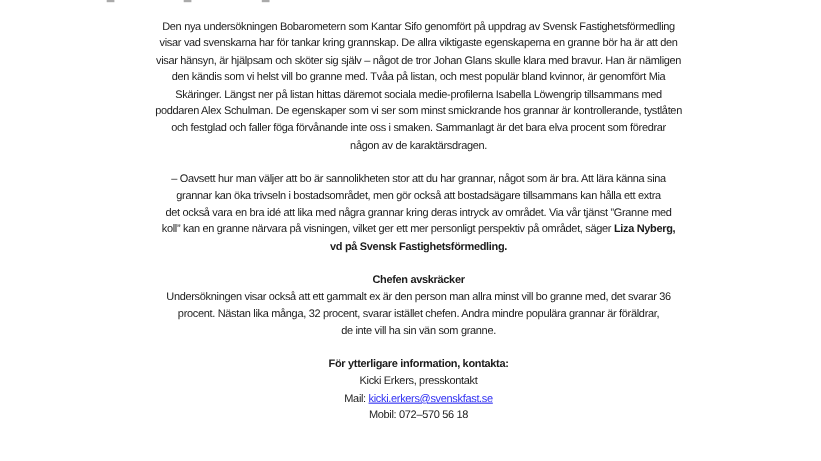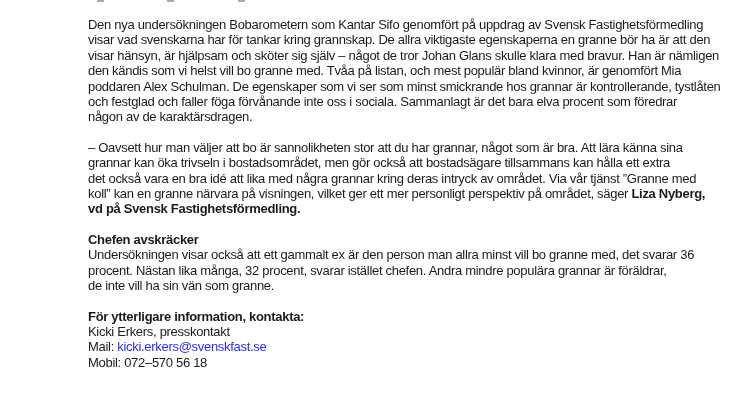--- a/index.html
+++ b/index.html
@@ -13,28 +13,30 @@
     color: #1b1b1b;
   }
   .content {
     position: absolute;
     top: 17px;
     left: 88px;
     width: 585px;
   }
   p {
     margin: 0 0 15px 0;
-    font-size: 13px;
+    font-size: 10px;
     line-height: 15.4px;
     letter-spacing: -0.3px;
+    text-align: center;
   }
   .ln { display: block; white-space: nowrap; }
   .bold { font-weight: bold; }
   a.mail-link {
     color: #2f2ff2;
+    text-decoration: underline;
     cursor: pointer;
   }
   .remnant {
     position: absolute;
     top: 0;
     height: 2px;
     width: 7px;
     background: #aaaaaa;
   }
   .r1 { left: 97px; }
@@ -48,22 +50,23 @@
 <div class="remnant r2"></div>
 <div class="remnant r3"></div>
 
 <div class="content">
 
   <p>
     <span class="ln">Den nya undersökningen Bobarometern som Kantar Sifo genomfört på uppdrag av Svensk Fastighetsförmedling</span>
     <span class="ln">visar vad svenskarna har för tankar kring grannskap. De allra viktigaste egenskaperna en granne bör ha är att den</span>
     <span class="ln">visar hänsyn, är hjälpsam och sköter sig själv – något de tror Johan Glans skulle klara med bravur. Han är nämligen</span>
     <span class="ln">den kändis som vi helst vill bo granne med. Tvåa på listan, och mest populär bland kvinnor, är genomfört Mia</span>
+    <span class="ln">Skäringer. Längst ner på listan hittas däremot sociala medie-profilerna Isabella Löwengrip tillsammans med</span>
     <span class="ln">poddaren Alex Schulman. De egenskaper som vi ser som minst smickrande hos grannar är kontrollerande, tystlåten</span>
-    <span class="ln">och festglad och faller föga förvånande inte oss i sociala. Sammanlagt är det bara elva procent som föredrar</span>
+    <span class="ln">och festglad och faller föga förvånande inte oss i smaken. Sammanlagt är det bara elva procent som föredrar</span>
     <span class="ln">någon av de karaktärsdragen.</span>
   </p>
 
   <p>
     <span class="ln">– Oavsett hur man väljer att bo är sannolikheten stor att du har grannar, något som är bra. Att lära känna sina</span>
     <span class="ln">grannar kan öka trivseln i bostadsområdet, men gör också att bostadsägare tillsammans kan hålla ett extra</span>
     <span class="ln">det också vara en bra idé att lika med några grannar kring deras intryck av området. Via vår tjänst ”Granne med</span>
     <span class="ln"><span>koll” kan en granne närvara på visningen, vilket ger ett mer personligt perspektiv på området, säger </span><span class="bold">Liza Nyberg,</span></span>
     <span class="ln bold">vd på Svensk Fastighetsförmedling.</span>
   </p>

